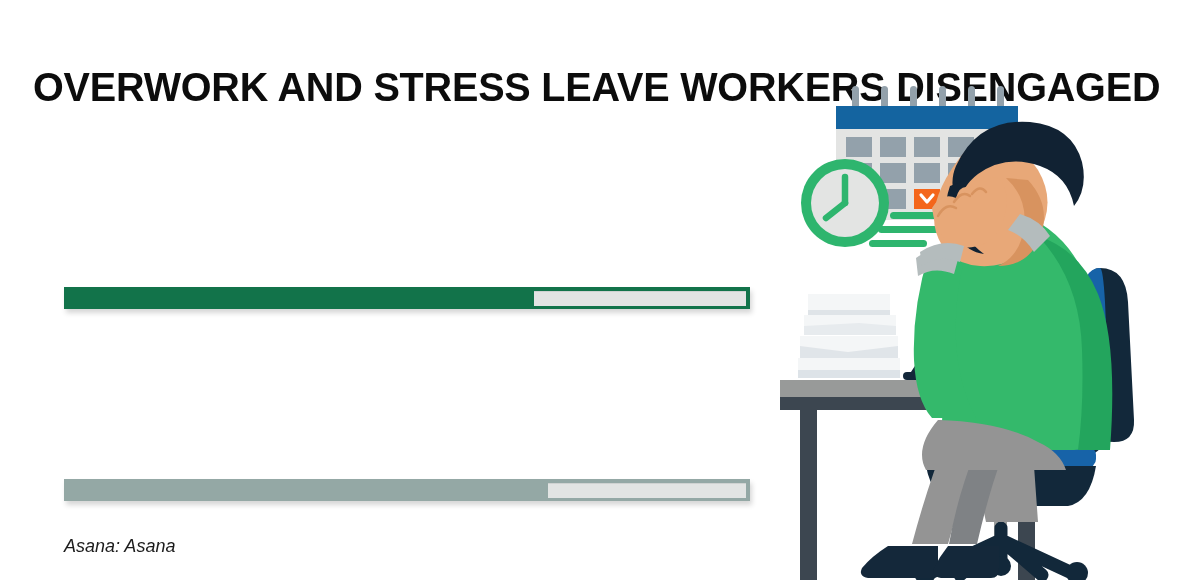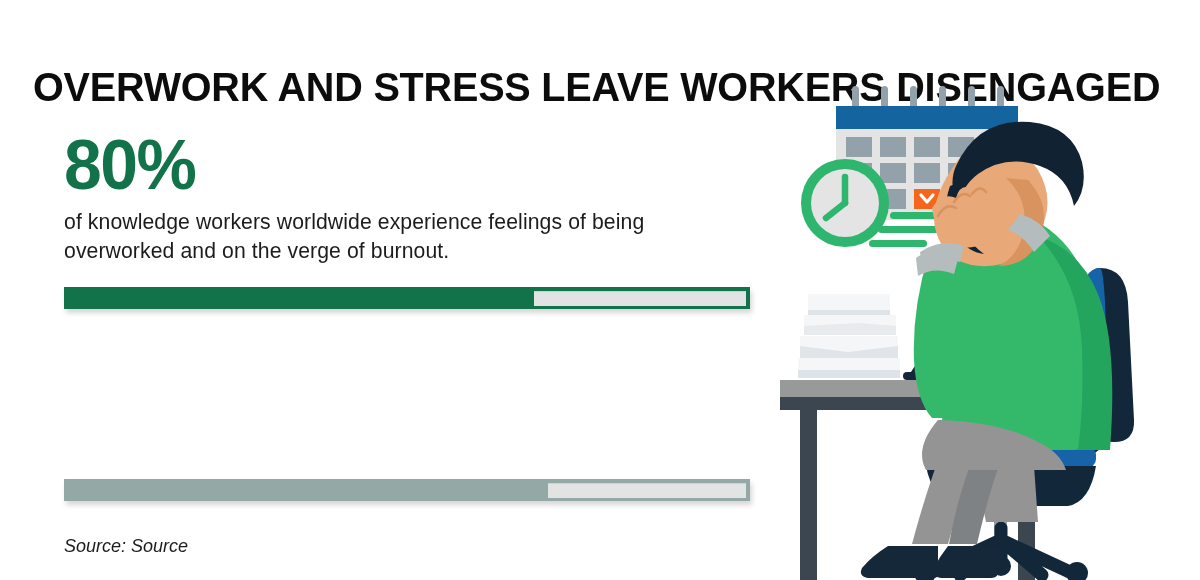--- a/index.html
+++ b/index.html
@@ -107,33 +107,29 @@
   }
   #illustration svg { display: block; }
 </style>
 </head>
 <body>
 
 <div id="infographic">
 
   <h1 class="title">OVERWORK AND STRESS LEAVE WORKERS DISENGAGED</h1>
 
-  <div class="stat-block" id="stat-block-1">
-    <div class="stat-number" id="stat-number-1" style="color: rgb(18, 115, 74);">80%</div>
-    <div class="stat-text">of knowledge workers worldwide experience feelings of being overworked and on the verge of burnout.</div>
-  </div>
   <div class="bar-wrap" id="bar-wrap-1" style="background: rgb(18, 115, 74);">
     <div class="bar-remainder" id="bar-remainder-1" style="background: rgb(226, 228, 227); width: 211.6px;"></div>
   </div>
 
   <div class="bar-wrap" id="bar-wrap-2" style="background: rgb(148, 168, 165);">
     <div class="bar-remainder" id="bar-remainder-2" style="background: rgb(226, 228, 227); width: 198.04px;"></div>
   </div>
 
-  <div class="source">Source: Source</div>
+  <div class="source">Asana: Asana</div>
 
   <div id="illustration">
     <svg width="430" height="580" viewBox="0 0 430 580" xmlns="http://www.w3.org/2000/svg">
 
       <g>
 
         <g>
           <rect x="82" y="86" width="7" height="32" rx="3.5" fill="#93a1ab"></rect>
           <rect x="111" y="86" width="7" height="32" rx="3.5" fill="#93a1ab"></rect>
           <rect x="140" y="86" width="7" height="32" rx="3.5" fill="#93a1ab"></rect>

